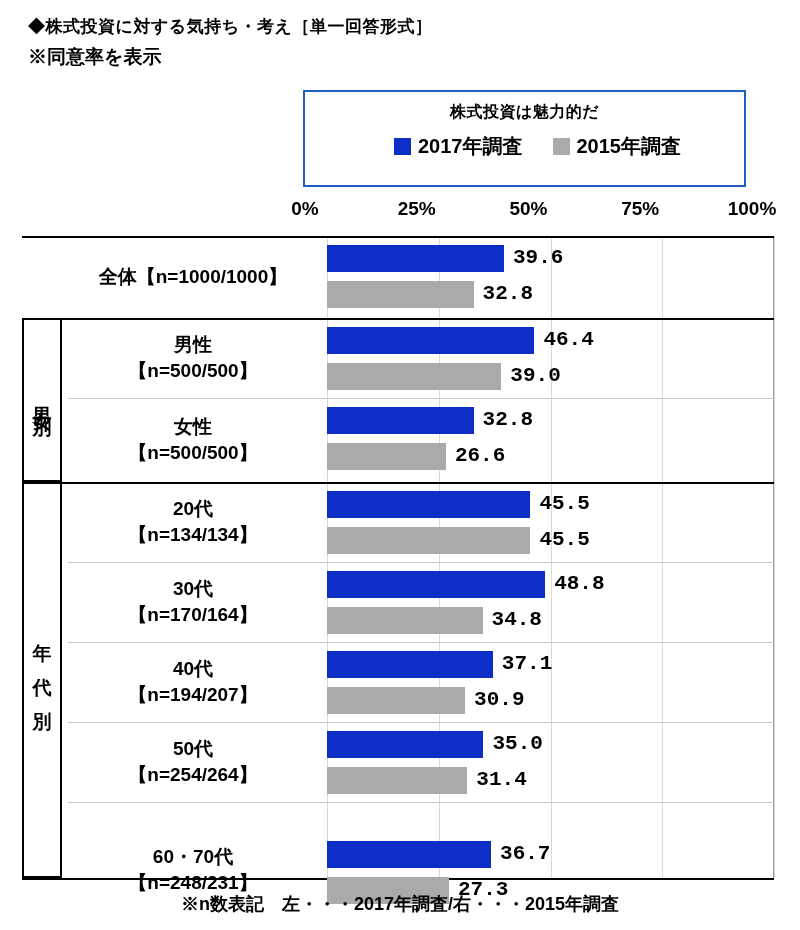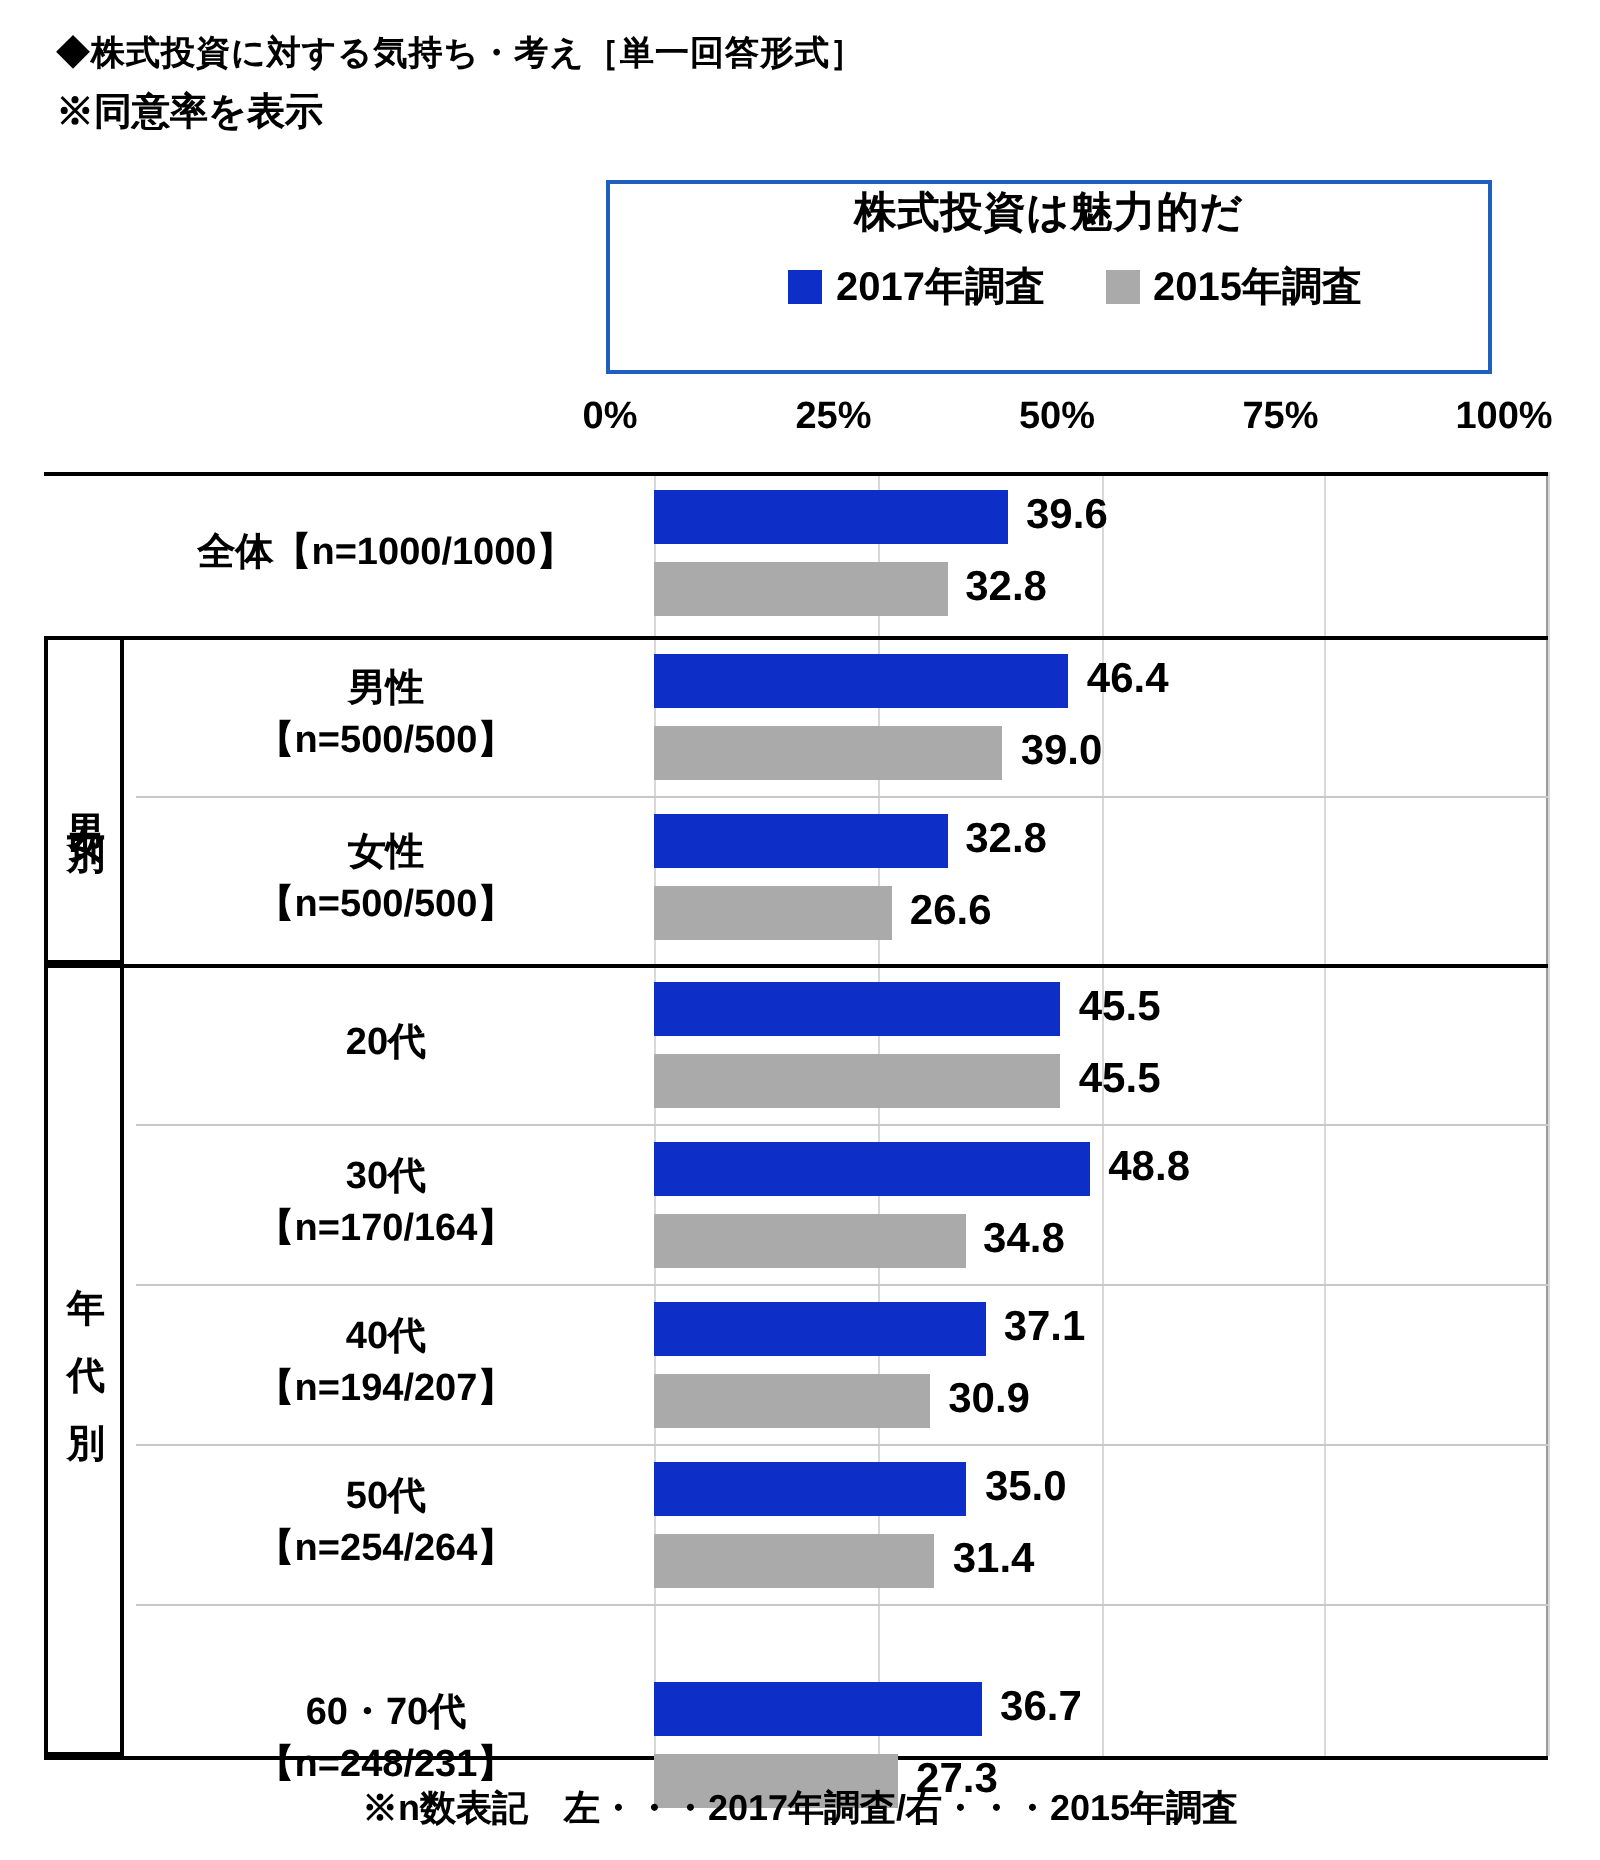--- a/index.html
+++ b/index.html
@@ -43,22 +43,23 @@
     left: 303px;
     top: 90px;
     width: 443px;
     height: 97px;
     border: 2px solid #1f5fbf;
     box-sizing: border-box;
     background: #ffffff;
   }
   #legend-title {
     text-align: center;
-    font-size: 21px;
-    font-weight: bold;
+    font-size: 16px;
+    font-weight: bold;
+    margin-top: 10px;
     letter-spacing: 0.5px;
   }
   #legend-items {
     display: flex;
     justify-content: center;
     align-items: center;
     gap: 30px;
     margin-top: 10px;
     padding-left: 26px;
   }
@@ -146,20 +147,21 @@
     font-weight: bold;
     line-height: 26px;
     white-space: nowrap;
   }
   .row-plot {
     position: absolute;
     left: 259px;
     top: 0;
     width: 447px;
     height: 100%;
+    font-family: Liberation Mono, monospace;
   }
   .bar {
     position: absolute;
     height: 27px;
     left: 0;
   }
   .bar-2017 { background: #0d2fc8; top: 9px; }
   .bar-2015 { background: #aaaaaa; top: 45px; }
   .bar-value {
     position: absolute;
@@ -302,20 +304,21 @@
         <div class="row-plot">
           <div class="bar bar-2017" style="width: 146.616px; background: rgb(13, 47, 200);"></div>
           <div class="bar-value val-2017" style="left: 155.616px;">32.8</div>
           <div class="bar bar-2015" style="width: 118.902px; background: rgb(170, 170, 170);"></div>
           <div class="bar-value val-2015" style="left: 127.902px;">26.6</div>
         </div>
       </div>
       <div class="row" style="top: 246px; height: 80px;">
         <div class="row-label">
           <div>20代</div>
+          <div>【n=134/134】</div>
         </div>
         <div class="row-plot">
           <div class="bar bar-2017" style="width: 203.385px; background: rgb(13, 47, 200);"></div>
           <div class="bar-value val-2017" style="left: 212.385px;">45.5</div>
           <div class="bar bar-2015" style="width: 203.385px; background: rgb(170, 170, 170);"></div>
           <div class="bar-value val-2015" style="left: 212.385px;">45.5</div>
         </div>
       </div>
       <div class="row" style="top: 326px; height: 80px;">
         <div class="row-label">

